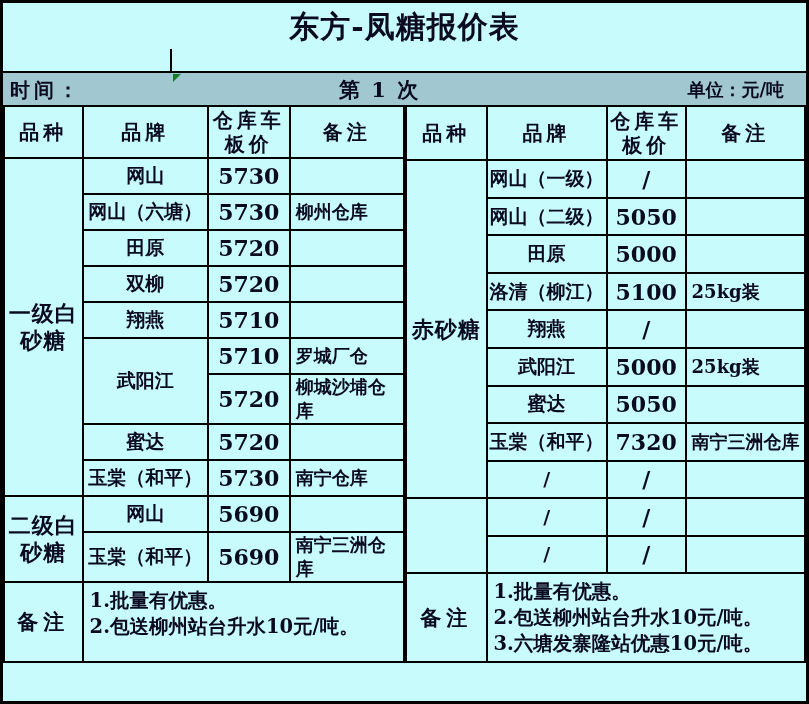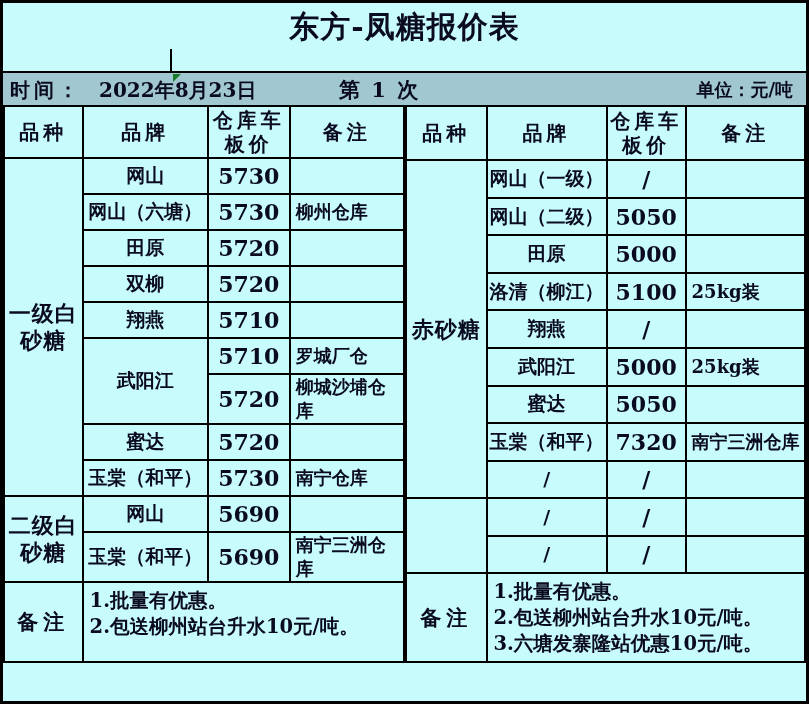--- a/index.html
+++ b/index.html
@@ -14,21 +14,21 @@
   .grid-artifact{position:absolute;top:46px;left:167px;width:2px;height:24px;background:#000;}
   .tri{position:absolute;width:0;height:0;border-top:8px solid #1b7a28;border-right:8px solid transparent;}
   .tri1{top:71px;left:170px;}
   .tri2{top:554px;left:84px;}
   .tri3{top:554px;left:487px;}
   .band{position:absolute;top:68px;left:0;width:803px;height:36px;background:#a1c8d1;
         border-top:2px solid #000;border-bottom:2px solid #0c4a6e;box-sizing:border-box;}
   .band .time-label{position:absolute;left:7px;top:4px;font-size:20px;letter-spacing:4px;}
   .band .date{position:absolute;left:96px;top:4px;font-size:20px;}
   .band .round{position:absolute;left:336px;top:3px;font-size:21px;letter-spacing:2px;}
-  .band .unit{position:absolute;right:13px;top:5px;font-size:18px;}
+  .band .unit{position:absolute;right:22px;top:5px;font-size:18px;}
   .tables{position:absolute;top:102px;left:0px;display:flex;}
   table{border-collapse:collapse;table-layout:fixed;}
   td{border:2px solid #000;text-align:center;vertical-align:middle;
      padding:0;overflow:hidden;background:#c8fcfc;}
   tr.hdr{height:52px;}
   tr.hdr td{font-size:20px;letter-spacing:4px;line-height:24px;}
   tr.datarow{height:36px;}
   .cat-cell{font-size:22px;line-height:27px;letter-spacing:1px;}
   .brand-cell{font-size:19px;}
   .price-cell{font-size:22px;}
@@ -45,21 +45,20 @@
 <body>
 
 <div class="sheet">
 
   <div class="title">东方-凤糖报价表</div>
   <div class="subtitle">(21/22榨季)</div>
   <div class="grid-artifact"></div>
 
   <div class="band">
     <span class="time-label">时间：</span>
-    <span class="date">2022年8月23日</span>
     <span class="round">第 1 次</span>
     <span class="unit">单位：元/吨</span>
   </div>
 
   <div class="tri tri1"></div>
   <div class="tri tri2"></div>
   <div class="tri tri3"></div>
 
   <div class="tables">
 

